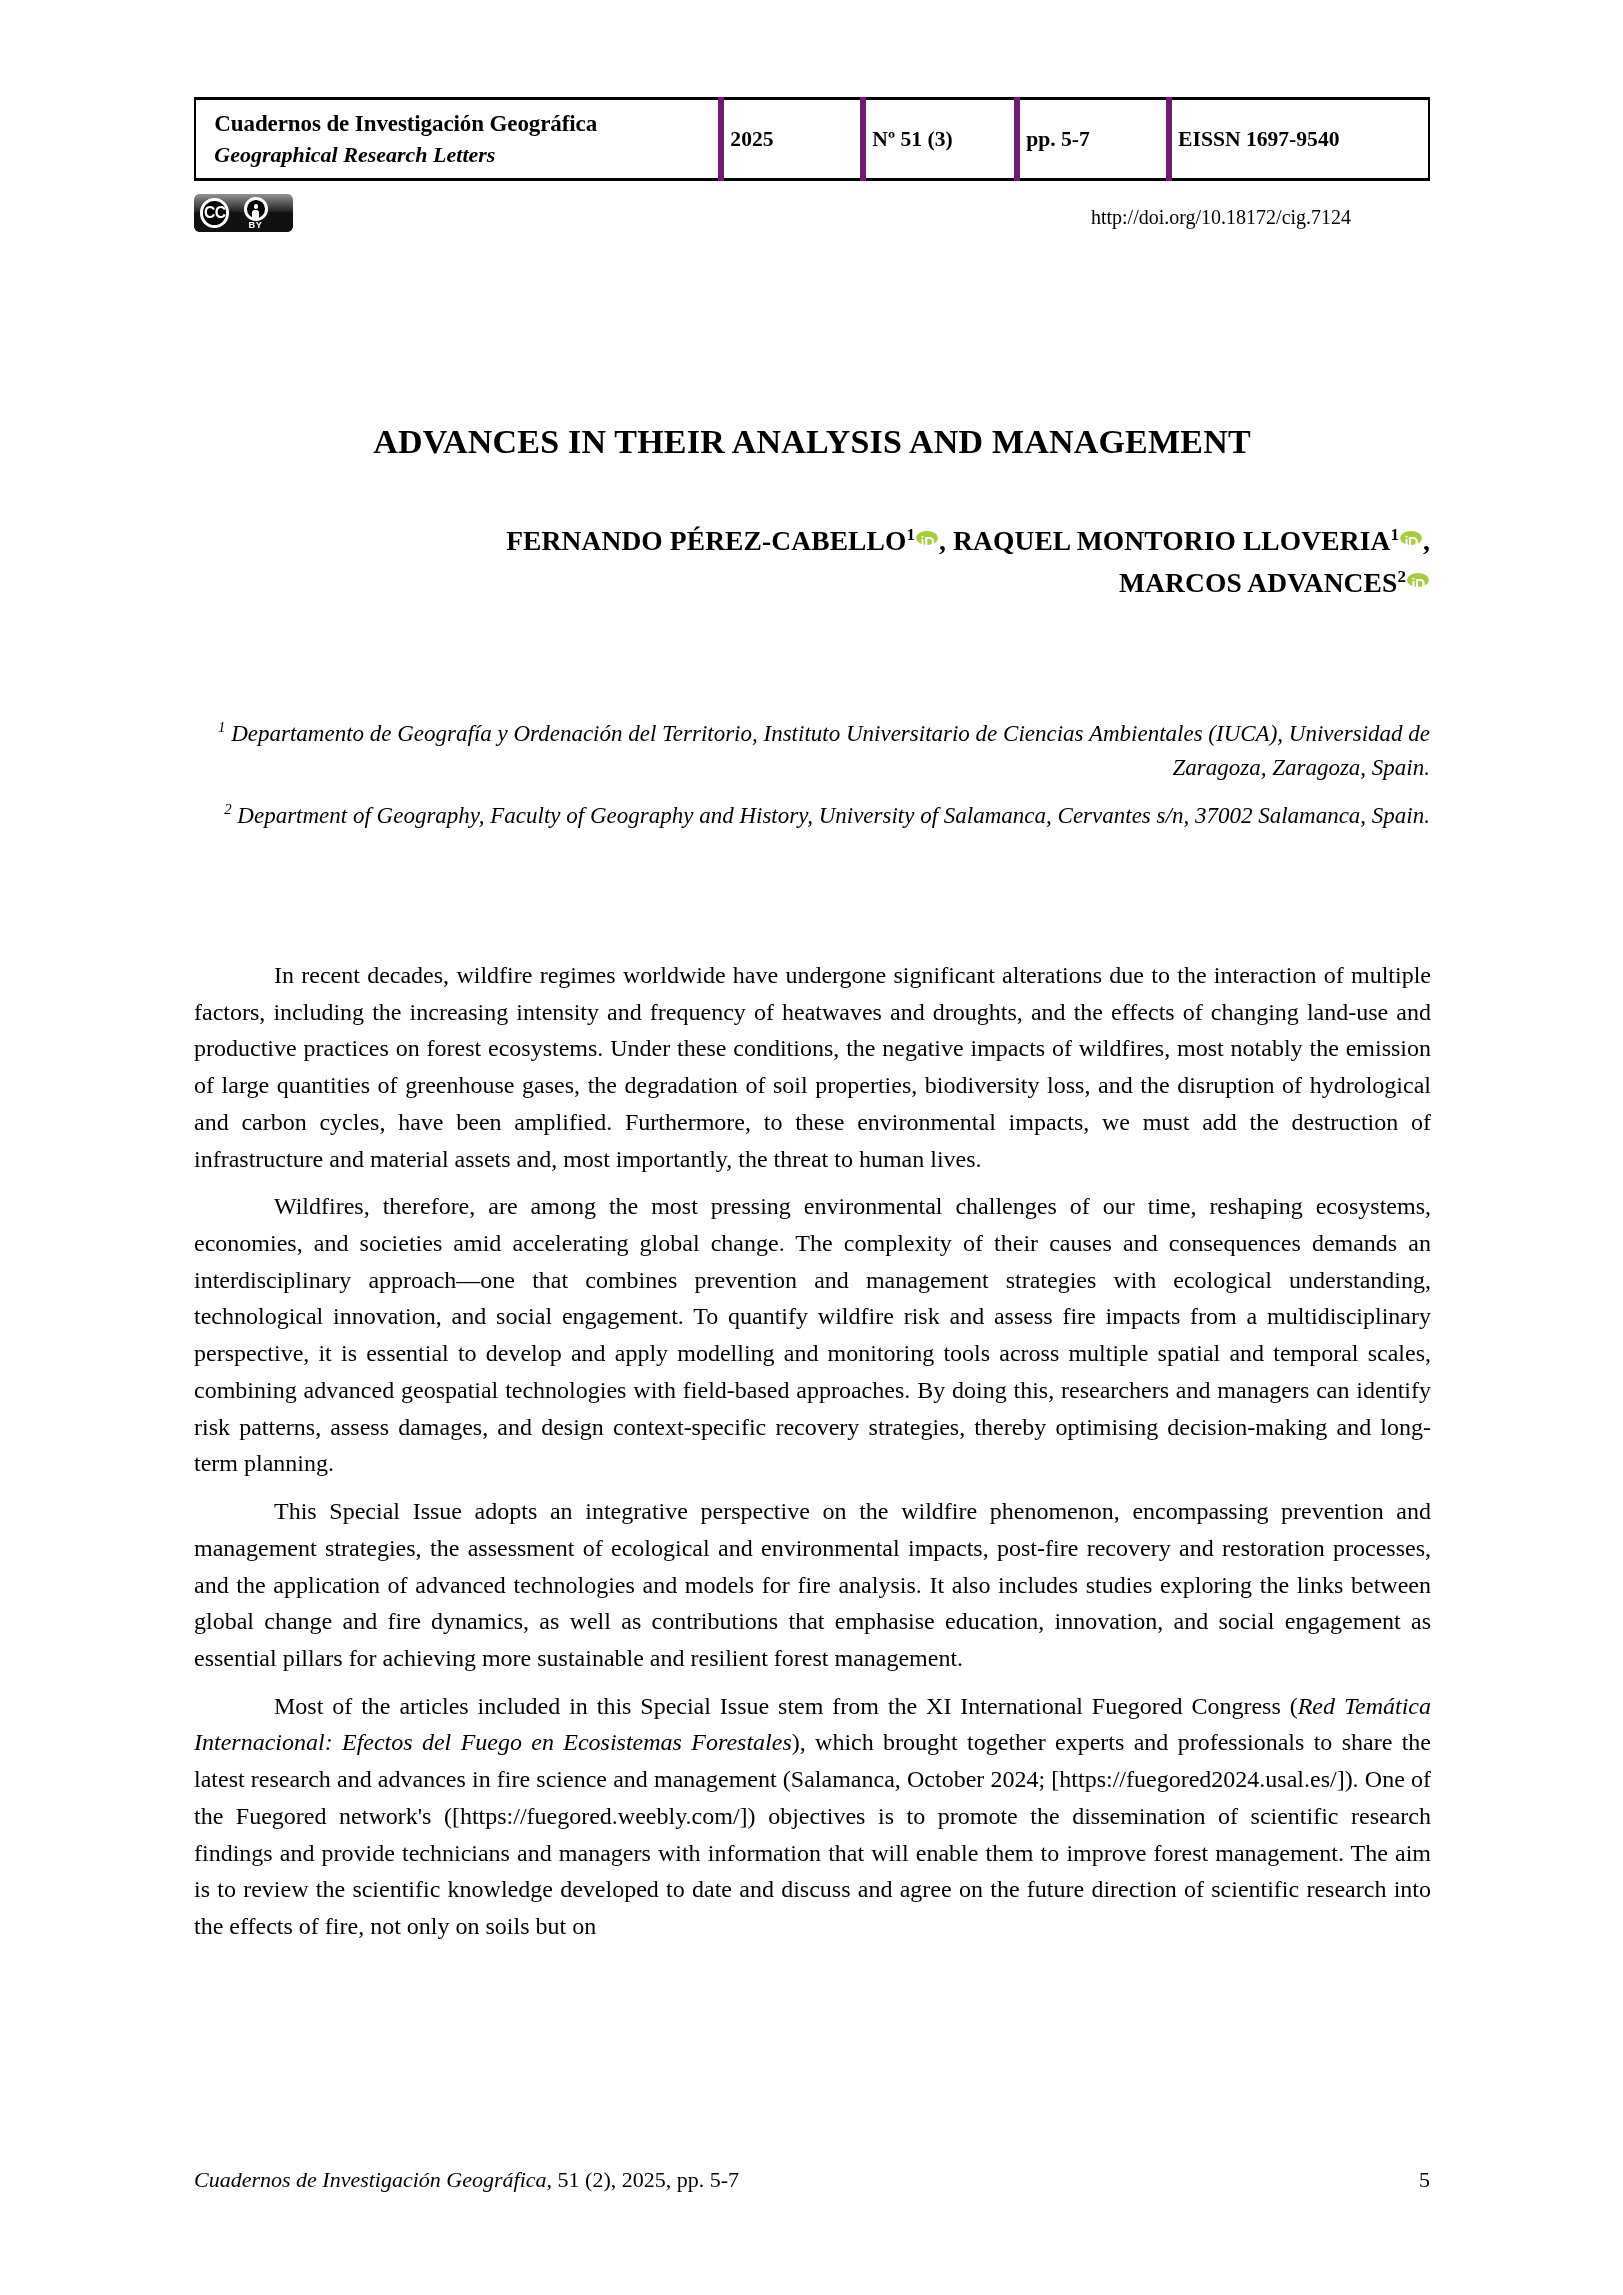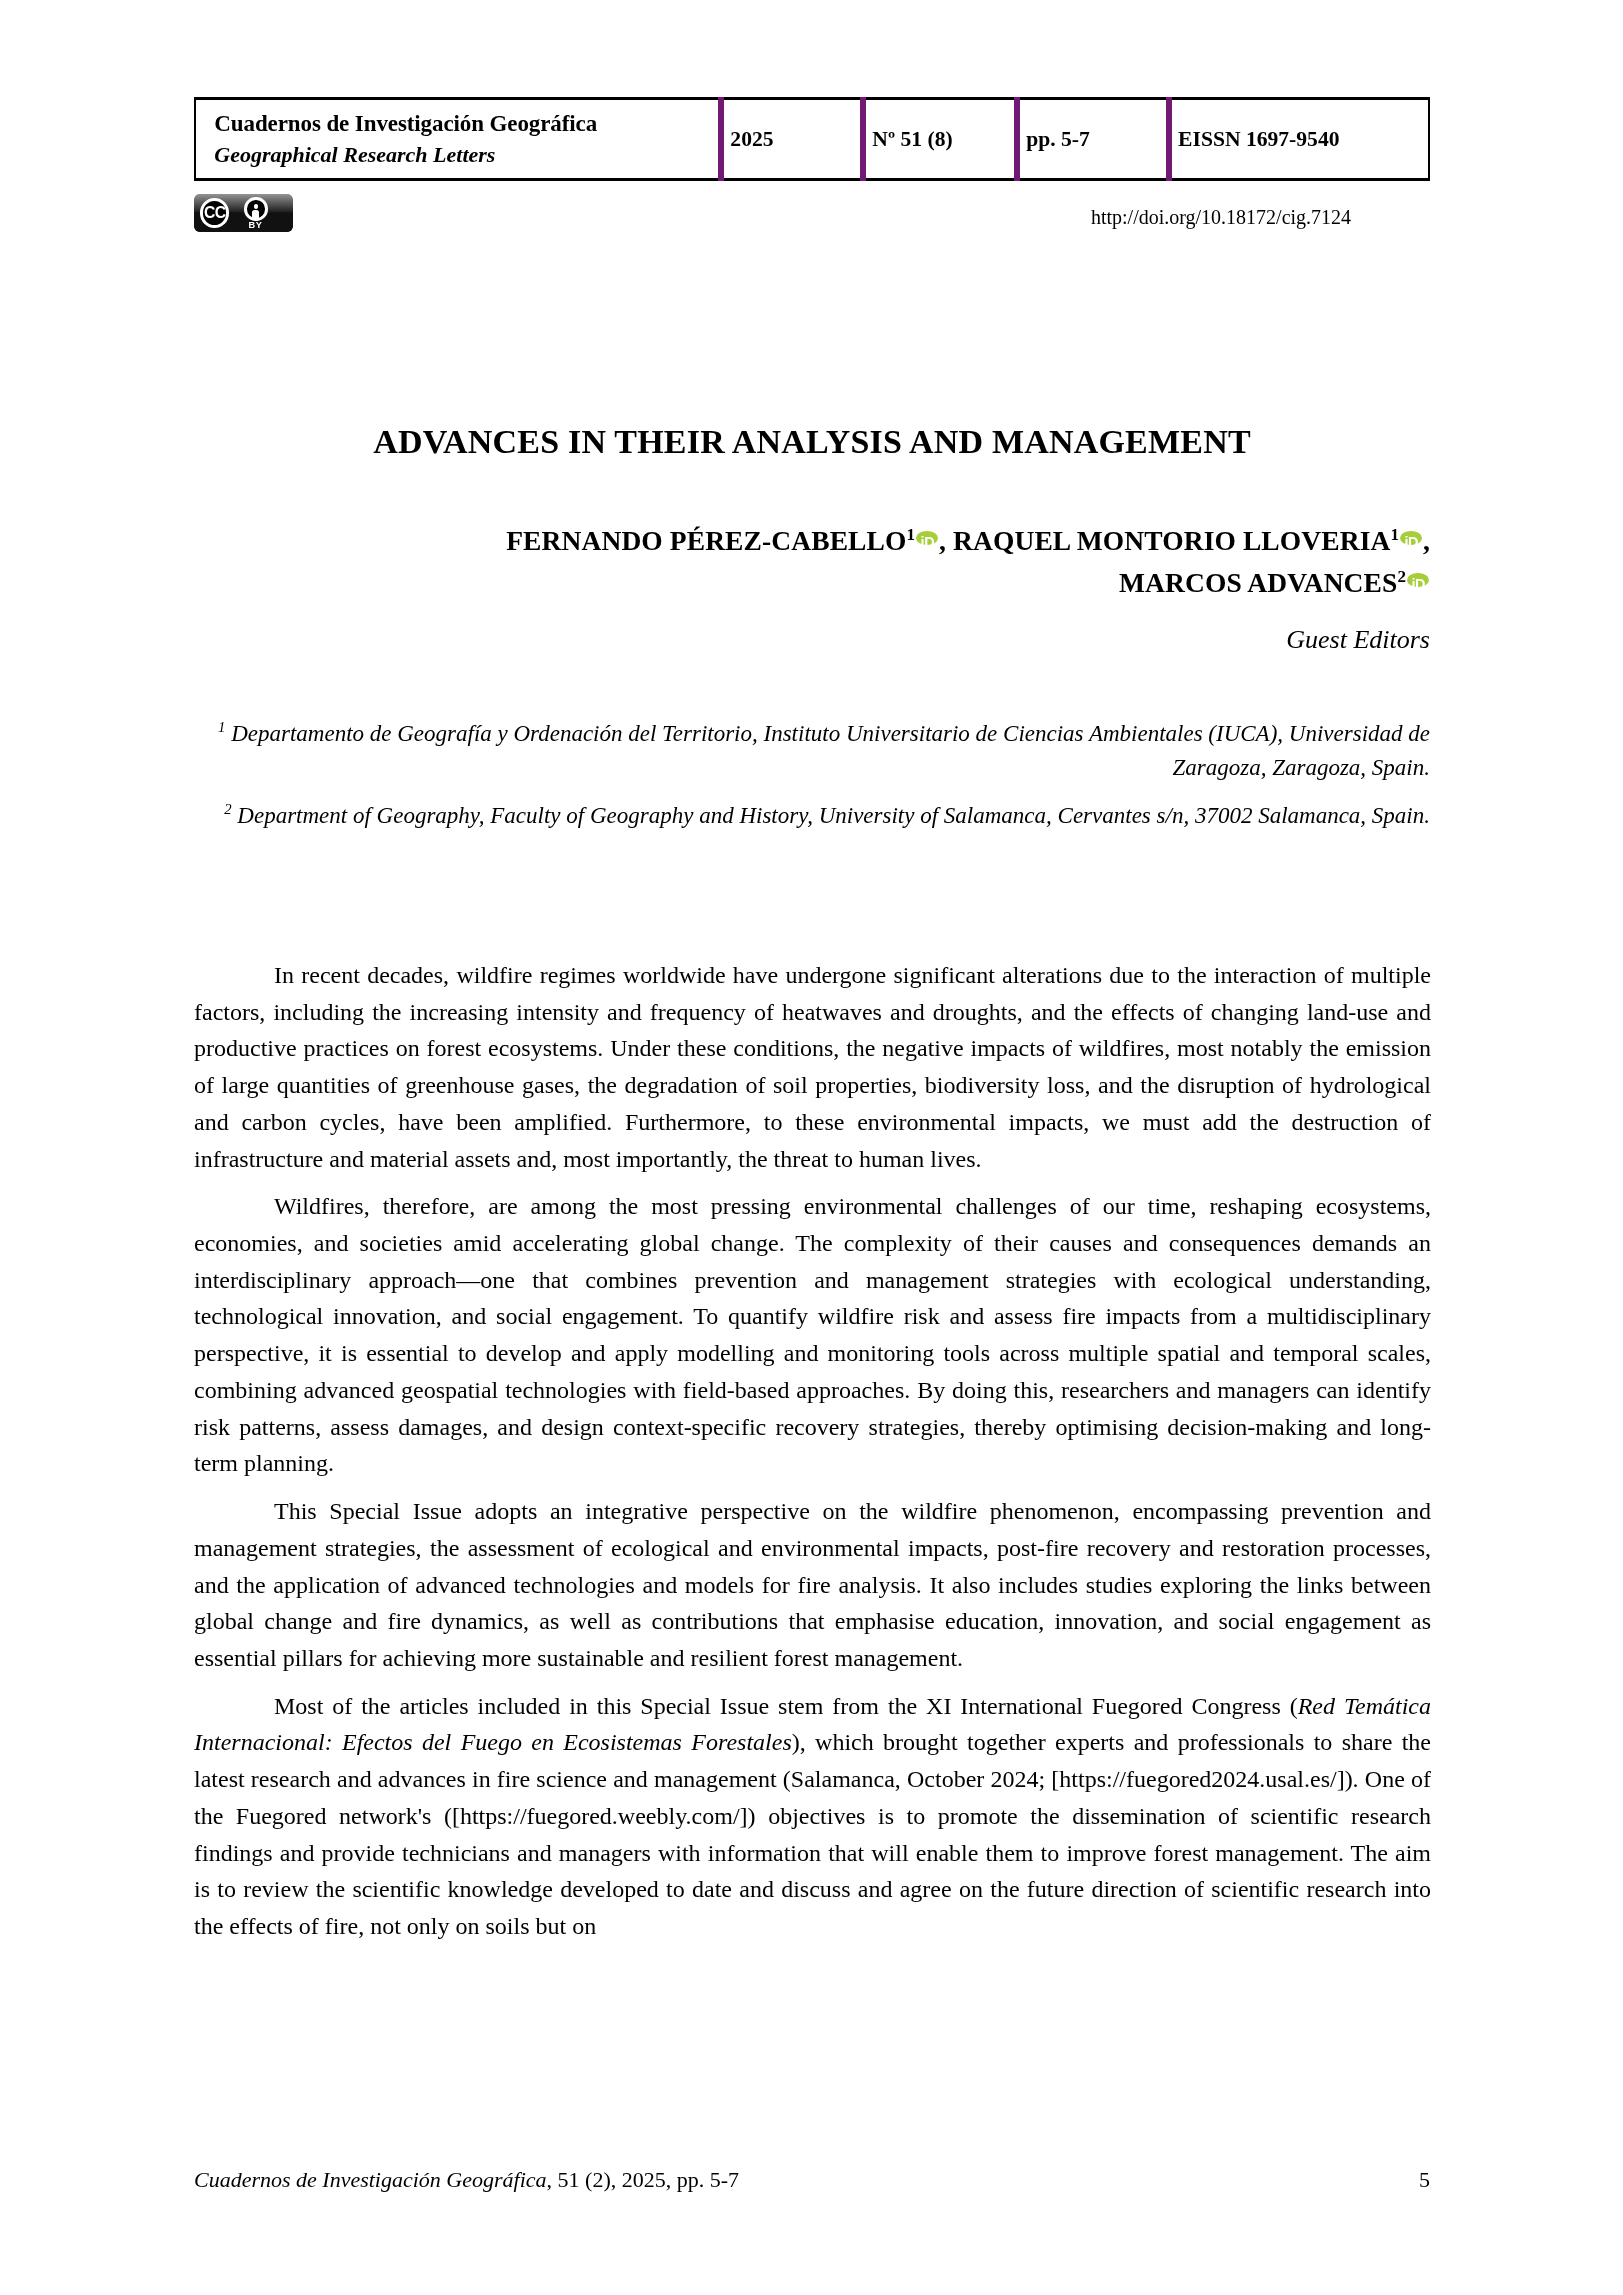--- a/index.html
+++ b/index.html
@@ -281,21 +281,21 @@
 <div class="page">
 
   <table class="masthead">
     <tbody>
         <tr>
       <td class="journal-cell first">
         <div class="jtitle-es">Cuadernos de Investigación Geográfica</div>
         <div class="jtitle-en">Geographical Research Letters</div>
       </td>
       <td class="col-year">2025</td>
-      <td class="col-issue">Nº 51 (8)</td>
+      <td class="col-issue">Nº 51 (3)</td>
       <td class="col-pages">pp. 5-7</td>
       <td class="col-eissn last">EISSN 1697-9540</td>
     </tr>
   </tbody>
     </table>
 
   <div class="license-row">
 
     <div class="cc-badge">
       <div class="cc-inner"></div>
@@ -313,21 +313,20 @@
 
   <h1 class="article-title">
     <br>
     <span>ADVANCES IN THEIR ANALYSIS AND MANAGEMENT</span>
   </h1>
 
   <div class="authors">
     <span><span>FERNANDO PÉREZ-CABELLO</span><sup>1</sup><span class="orcid">iD</span></span><span>,&nbsp;</span><span><span>RAQUEL MONTORIO LLOVERIA</span><sup>1</sup><span class="orcid">iD</span></span><span>,</span><br><span><span>MARCOS ADVANCES</span><sup>2</sup><span class="orcid">iD</span></span>
   </div>
 
-  <div class="guest-editors">Guest Editors</div>
 
   <div class="affiliations">
     <div class="affil-block"><sup>1</sup> <span>Departamento de Geografía y Ordenación del Territorio, Instituto Universitario de Ciencias Ambientales (IUCA), Universidad de Zaragoza, Zaragoza, Spain.</span></div>
     <div class="affil-block"><sup>2</sup> <span>Department of Geography, Faculty of Geography and History, University of Salamanca, Cervantes s/n, 37002 Salamanca, Spain.</span></div>
   </div>
 
   <div class="body-text">
     <p>In recent decades, wildfire regimes worldwide have undergone significant alterations due to the interaction of multiple factors, including the increasing intensity and frequency of heatwaves and droughts, and the effects of changing land-use and productive practices on forest ecosystems. Under these conditions, the negative impacts of wildfires, most notably the emission of large quantities of greenhouse gases, the degradation of soil properties, biodiversity loss, and the disruption of hydrological and carbon cycles, have been amplified. Furthermore, to these environmental impacts, we must add the destruction of infrastructure and material assets and, most importantly, the threat to human lives.</p>
     <p>Wildfires, therefore, are among the most pressing environmental challenges of our time, reshaping ecosystems, economies, and societies amid accelerating global change. The complexity of their causes and consequences demands an interdisciplinary approach—one that combines prevention and management strategies with ecological understanding, technological innovation, and social engagement. To quantify wildfire risk and assess fire impacts from a multidisciplinary perspective, it is essential to develop and apply modelling and monitoring tools across multiple spatial and temporal scales, combining advanced geospatial technologies with field-based approaches. By doing this, researchers and managers can identify risk patterns, assess damages, and design context-specific recovery strategies, thereby optimising decision-making and long-term planning.</p>
     <p>This Special Issue adopts an integrative perspective on the wildfire phenomenon, encompassing prevention and management strategies, the assessment of ecological and environmental impacts, post-fire recovery and restoration processes, and the application of advanced technologies and models for fire analysis. It also includes studies exploring the links between global change and fire dynamics, as well as contributions that emphasise education, innovation, and social engagement as essential pillars for achieving more sustainable and resilient forest management.</p>

